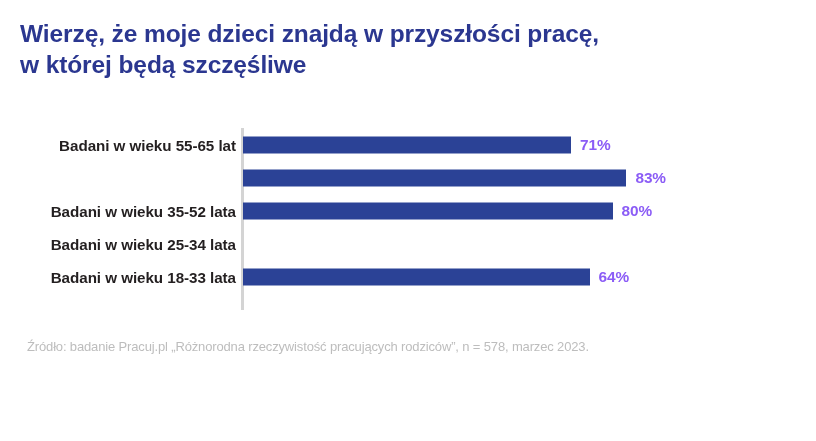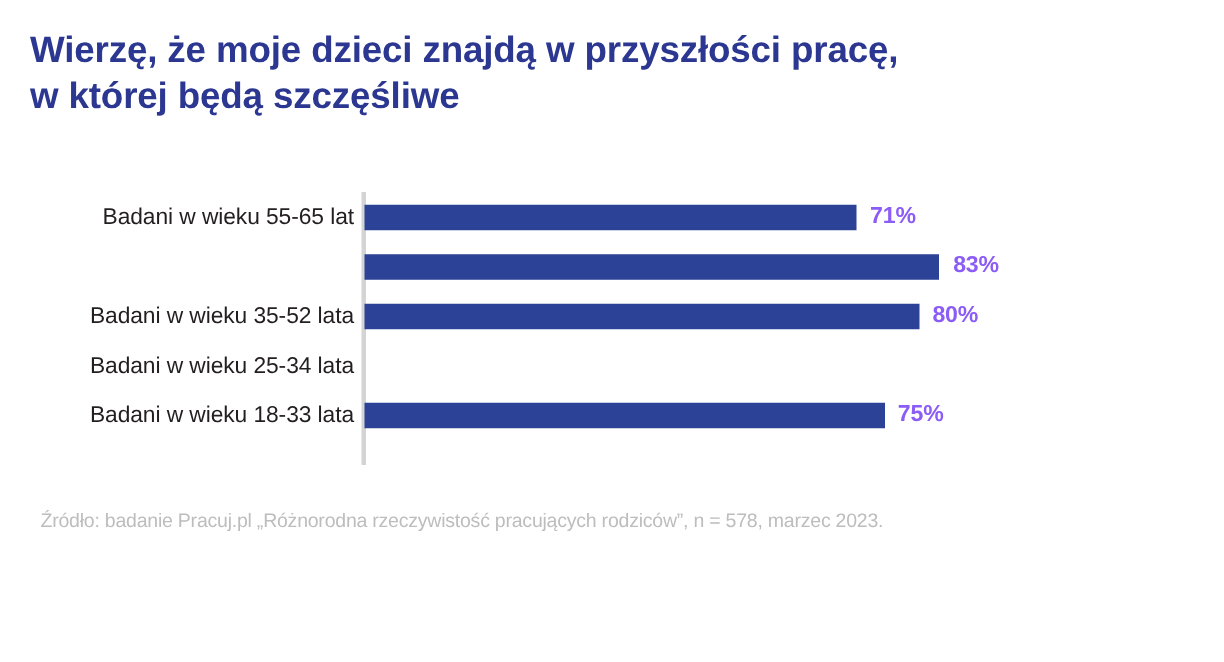--- a/index.html
+++ b/index.html
@@ -62,21 +62,21 @@
   }
 
   .cat-label {
     position: absolute;
     right: 580px;      
     top: 50%;
     transform: translateY(-50%);
     white-space: nowrap;
     color: #231f20;
     font-size: 15.2px;
-    font-weight: normal;
+    font-weight: bold;
     letter-spacing: -0.05px;
   }
 
   .bar-track {
     position: absolute;
     left: 243px;
     top: 50%;
     transform: translateY(-50%);
     height: 17px;
     display: flex;
@@ -146,21 +146,21 @@
     </div>
 
     <div class="bar-row" style="top:99px;text-align:right;">
       <span class="cat-label">Badani w wieku 25-34 lata</span>
     </div>
 
     <div class="bar-row" style="top:132px;">
       <span class="cat-label">Badani w wieku 18-33 lata</span>
       <div class="bar-track">
         <div class="bar-fill" style="width: 346.5px;"></div>
-        <span class="bar-value">75%</span>
+        <span class="bar-value">64%</span>
       </div>
     </div>
 
   </div>
 
   <div id="source-note">Źródło: badanie Pracuj.pl „Różnorodna rzeczywistość pracujących rodziców”, n = 578, marzec 2023.</div>
 
 </div>
 
 </body></html>

